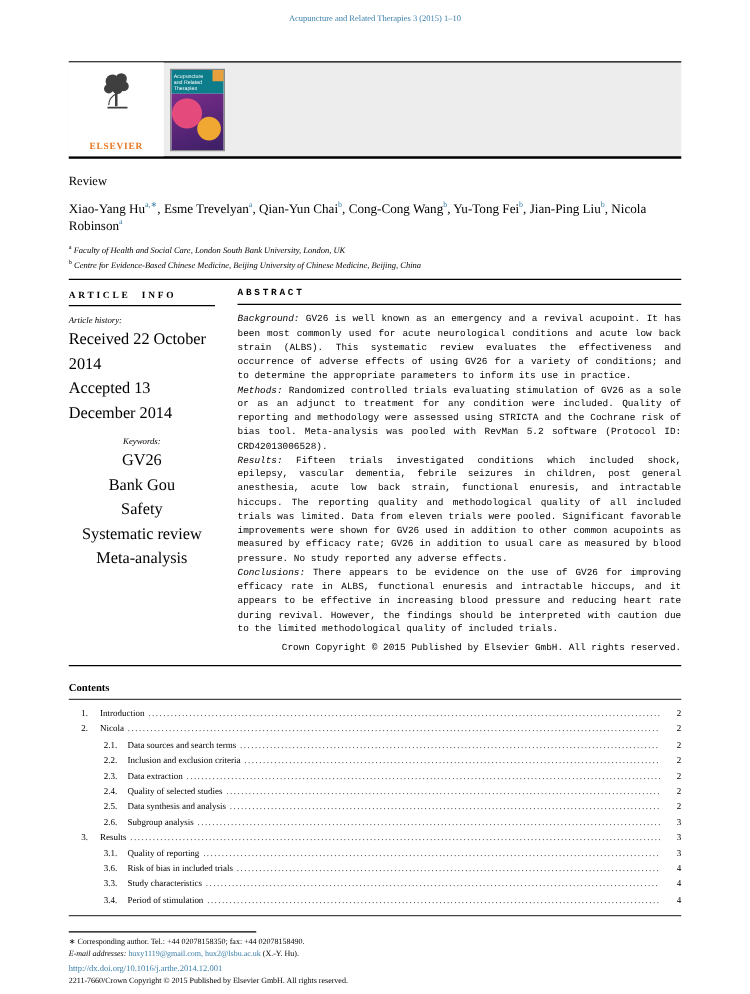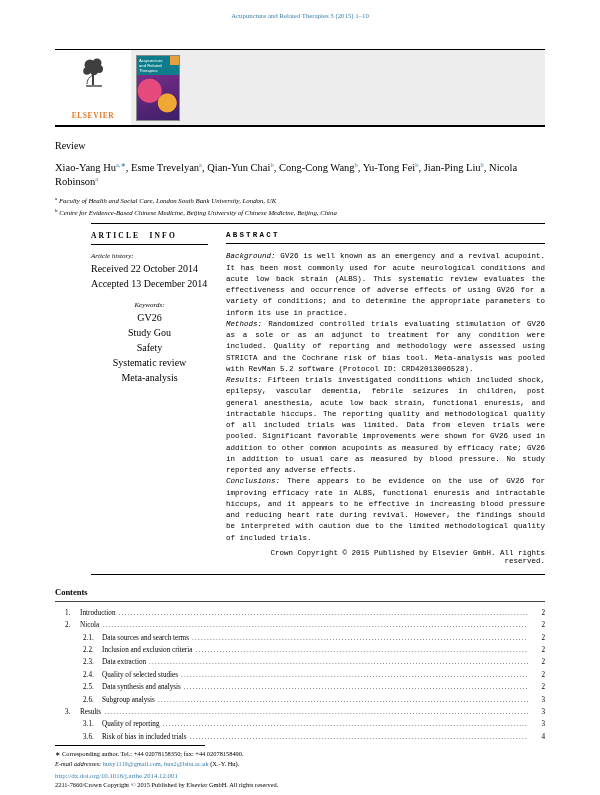--- a/index.html
+++ b/index.html
@@ -40,27 +40,27 @@
                border:1px solid #ddd; border-radius:3px; padding:3px 2px 2px; background:#fff; cursor:pointer; }
   .crossmark-label { font-family:"Liberation Sans", sans-serif; font-size:5.4px; color:#555; }
 
   .authors { margin-top:9px; font-size:10.5px; line-height:1.35; }
   .authors sup { font-size:6.4px; color:#3a7fa8; }
   .affiliations { margin-top:6px; font-size:6.8px; font-style:italic; line-height:1.5; }
   .affiliations sup { font-size:5px; font-style:normal; }
 
   
   .info-abstract { margin-top:5px; border-top:1.3px solid #000; border-bottom:1.3px solid #000;
-                   display:flex; padding:7px 0 9px;margin-left:36px; }
+                   display:flex; padding:7px 0 9px; }
   .info-col { width:135px; padding-right:18px; flex-shrink:0; }
   .abs-col { flex:1;font-family:Liberation Mono, monospace; }
   .col-heading { font-size:7.5px; font-weight:bold; letter-spacing:2.2px; word-spacing:5px;
                  padding-bottom:4px; border-bottom:0.8px solid #000; margin-bottom:7px; }
   .info-label { font-style:italic; font-size:7px; margin-bottom:1px; }
-  .info-line { font-size:10px; line-height:1.5; }
+  .info-line { font-size:13px; line-height:1.5; }
   .keywords-block { margin-top:10px;text-align:center; }
   .abs-col p { font-size:7.5px; line-height:1.5; text-align:justify; }
   .abs-label { font-style:italic; }
   .abs-copyright { text-align:right; font-size:7.5px; margin-top:5px; }
 
   
   .contents-title { margin-top:12px; font-size:8.5px; font-weight:bold; }
   .toc { margin-top:4px; border-top:0.8px solid #444; border-bottom:0.8px solid #444; padding:5px 0 6px; }
   .toc-row { display:flex; align-items:baseline; font-size:7.2px; line-height:12.4px; cursor:pointer; }
   .lvl1 .toc-num { margin-left:10px; width:15px; flex-shrink:0; }
@@ -127,21 +127,21 @@
 
     <div class="info-abstract">
       <div class="info-col">
         <div class="col-heading">ARTICLE INFO</div>
         <div class="info-label">Article history:</div>
         <div class="info-line">Received 22 October 2014</div>
         <div class="info-line">Accepted 13 December 2014</div>
         <div class="keywords-block">
           <div class="info-label">Keywords:</div>
           <div class="info-line">GV26</div>
-          <div class="info-line">Study Gou</div>
+          <div class="info-line">Bank Gou</div>
           <div class="info-line">Safety</div>
           <div class="info-line">Systematic review</div>
           <div class="info-line">Meta-analysis</div>
         </div>
       </div>
       <div class="abs-col">
         <div class="col-heading">ABSTRACT</div>
         <p><span class="abs-label">Background:</span><span> GV26 is well known as an emergency and a revival acupoint. It has been most commonly used for acute neurological conditions and acute low back strain (ALBS). This systematic review evaluates the effectiveness and occurrence of adverse effects of using GV26 for a variety of conditions; and to determine the appropriate parameters to inform its use in practice.</span></p>
         <p><span class="abs-label">Methods:</span><span> Randomized controlled trials evaluating stimulation of GV26 as a sole or as an adjunct to treatment for any condition were included. Quality of reporting and methodology were assessed using STRICTA and the Cochrane risk of bias tool. Meta-analysis was pooled with RevMan 5.2 software (Protocol ID: CRD42013006528).</span></p>
         <p><span class="abs-label">Results:</span><span> Fifteen trials investigated conditions which included shock, epilepsy, vascular dementia, febrile seizures in children, post general anesthesia, acute low back strain, functional enuresis, and intractable hiccups. The reporting quality and methodological quality of all included trials was limited. Data from eleven trials were pooled. Significant favorable improvements were shown for GV26 used in addition to other common acupoints as measured by efficacy rate; GV26 in addition to usual care as measured by blood pressure. No study reported any adverse effects.</span></p>

